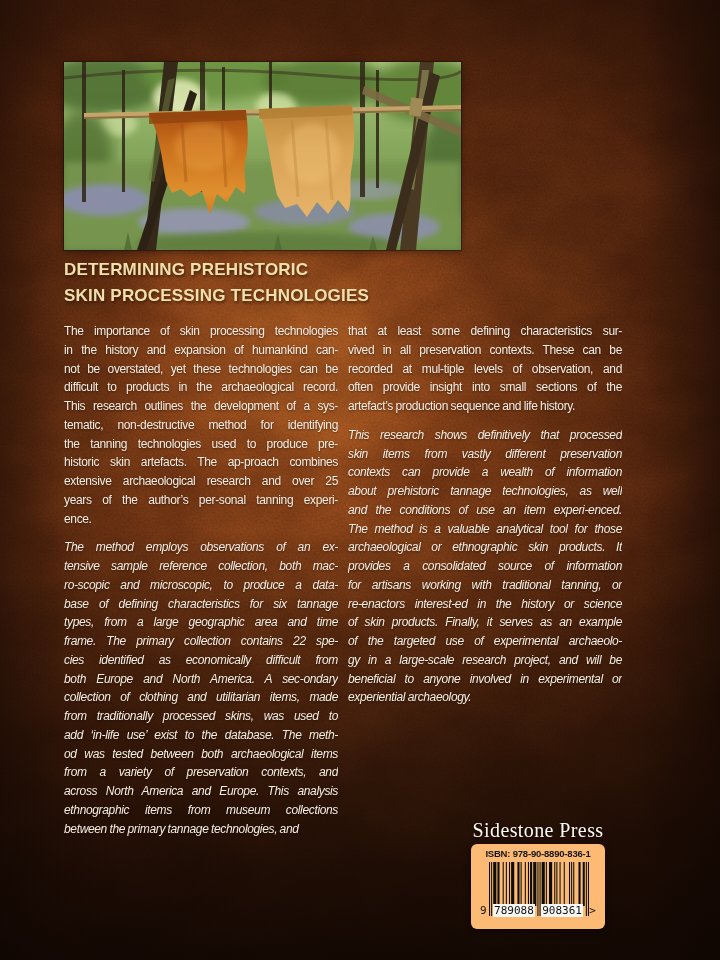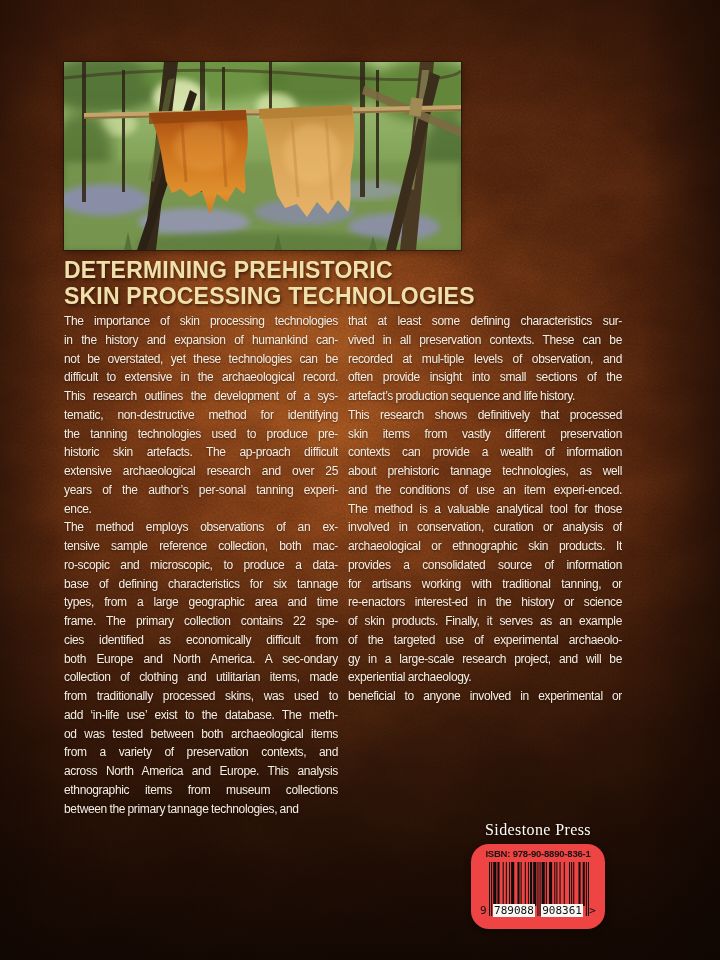--- a/index.html
+++ b/index.html
@@ -21,41 +21,41 @@
         radial-gradient(ellipse 130% 92% at 42% 38%, transparent 42%, rgba(22,9,3,.5) 78%, rgba(8,3,1,.92) 100%),
         linear-gradient(180deg, rgba(30,12,4,.35) 0, transparent 14%, transparent 55%, rgba(15,6,2,.5) 80%, rgba(5,2,1,.8) 100%),
         linear-gradient(90deg, rgba(25,10,4,.45) 0, transparent 9%, transparent 89%, rgba(18,7,3,.55) 100%);}
 
   
   .photo{position:absolute;left:64px;top:62px;width:397px;height:188px;
          box-shadow:0 0 0 1px rgba(20,8,2,.45), 0 2px 8px rgba(0,0,0,.4);overflow:hidden;}
   .photo svg{display:block;}
 
   
-  .title{position:absolute;left:64px;top:257px;margin:0;font-size:23px;line-height:26px;
+  .title{position:absolute;left:64px;top:257px;margin:0;font-size:17px;line-height:26px;
          font-weight:bold;letter-spacing:.2px;color:#f0e0ac;
          text-shadow:1px 2px 3px rgba(40,15,5,.65);}
   .title span{display:block;white-space:nowrap;}
 
   
-  .cols{position:absolute;left:64px;top:312px;width:558px;display:flex;gap:10px;}
+  .cols{position:absolute;left:64px;top:322px;width:558px;display:flex;gap:10px;}
   .col{width:274px;}
-  .para + .para{}
+  .para + .para{margin-top:10px;font-style:italic;}
   .tline{height:18.75px;line-height:18.75px;overflow:hidden;
          font-size:12px;letter-spacing:-0.35px;word-spacing:-0.5px;color:#f3eee4;
          text-align:justify;text-align-last:justify;
          text-shadow:0 1px 2px rgba(25,10,4,.5);}
   .tlast{text-align-last:left;}
 
   
   .pub{position:absolute;left:471px;top:819px;width:134px;text-align:center;}
-  .pubname{font-family:"Liberation Serif",serif;font-size:16px;line-height:22px;
+  .pubname{font-family:"Liberation Serif",serif;font-size:20px;line-height:22px;
            letter-spacing:.4px;color:#fdfcf8;white-space:nowrap;
            text-shadow:0 1px 3px rgba(15,6,2,.7);}
-  .barcode{margin-top:3px;height:85px;background:#ef4444;border-radius:18px;
+  .barcode{margin-top:3px;height:85px;background:#fdba74;border-radius:6px;
            box-sizing:border-box;padding:3px 8px 0;box-shadow:0 2px 6px rgba(0,0,0,.5);}
   .isbn{font-size:9.5px;font-weight:bold;letter-spacing:-0.2px;color:#141414;
         white-space:nowrap;line-height:13px;}
   .bars{display:block;margin:2px 0 0 10px;width:100px;height:54px;}
   .bdigits{display:flex;justify-content:space-between;align-items:flex-end;
            margin-top:-12px;padding:0 1px;
            font-family:"DejaVu Sans Mono",monospace;font-size:11px;color:#111;line-height:13px;}
   .bdigits .grp{background:#f7f7f3;padding:0 1px;}
 </style>
 </head>
@@ -179,25 +179,25 @@
     <span>DETERMINING PREHISTORIC</span>
     <span>SKIN PROCESSING TECHNOLOGIES</span>
   </h1>
 
   <div class="cols">
     <div class="col">
       <div class="para">
           <div class="tline">The importance of skin processing technologies</div>
           <div class="tline">in the history and expansion of humankind can-</div>
           <div class="tline">not be overstated, yet these technologies can be</div>
-          <div class="tline">difficult to extensive in the archaeological record.</div>
+          <div class="tline">difficult to products in the archaeological record.</div>
           <div class="tline">This research outlines the development of a sys-</div>
           <div class="tline">tematic, non-destructive method for identifying</div>
           <div class="tline">the tanning technologies used to produce pre-</div>
-          <div class="tline">historic skin artefacts. The ap-proach difficult</div>
+          <div class="tline">historic skin artefacts. The ap-proach combines</div>
           <div class="tline">extensive archaeological research and over 25</div>
           <div class="tline">years of the author’s per-sonal tanning experi-</div>
           <div class="tline tlast">ence.</div>
         </div>
       <div class="para">
           <div class="tline">The method employs observations of an ex-</div>
           <div class="tline">tensive sample reference collection, both mac-</div>
           <div class="tline">ro-scopic and microscopic, to produce a data-</div>
           <div class="tline">base of defining characteristics for six tannage</div>
           <div class="tline">types, from a large geographic area and time</div>
@@ -222,30 +222,29 @@
           <div class="tline">often provide insight into small sections of the</div>
           <div class="tline tlast">artefact’s production sequence and life history.</div>
         </div>
       <div class="para">
           <div class="tline">This research shows definitively that processed</div>
           <div class="tline">skin items from vastly different preservation</div>
           <div class="tline">contexts can provide a wealth of information</div>
           <div class="tline">about prehistoric tannage technologies, as well</div>
           <div class="tline">and the conditions of use an item experi-enced.</div>
           <div class="tline">The method is a valuable analytical tool for those</div>
-          <div class="tline">involved in conservation, curation or analysis of</div>
           <div class="tline">archaeological or ethnographic skin products. It</div>
           <div class="tline">provides a consolidated source of information</div>
           <div class="tline">for artisans working with traditional tanning, or</div>
           <div class="tline">re-enactors interest-ed in the history or science</div>
           <div class="tline">of skin products. Finally, it serves as an example</div>
           <div class="tline">of the targeted use of experimental archaeolo-</div>
           <div class="tline">gy in a large-scale research project, and will be</div>
+          <div class="tline">beneficial to anyone involved in experimental or</div>
           <div class="tline tlast">experiential archaeology.</div>
-          <div class="tline">beneficial to anyone involved in experimental or</div>
         </div>
     </div>
   </div>
 
   <div class="pub">
     <div class="pubname">Sidestone Press</div>
     <div class="barcode">
       <div class="isbn">ISBN: 978-90-8890-836-1</div>
       <svg id="bars" class="bars" viewBox="0 0 95 54" preserveAspectRatio="none">
           <rect x="0" y="0" width="1" height="54" fill="#0d0d0d"></rect>

